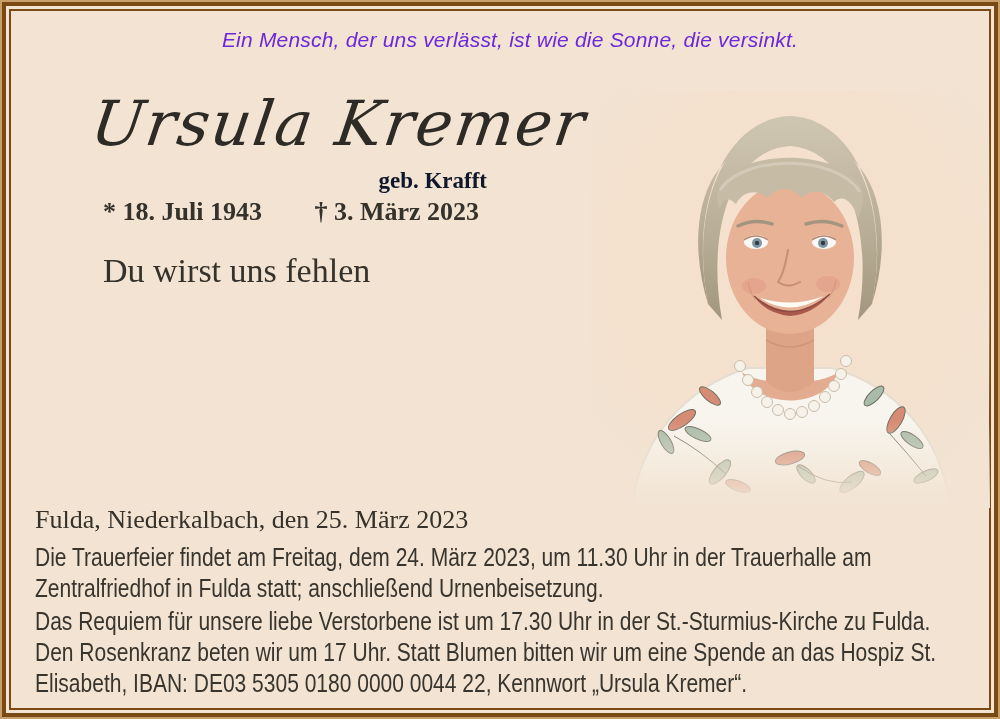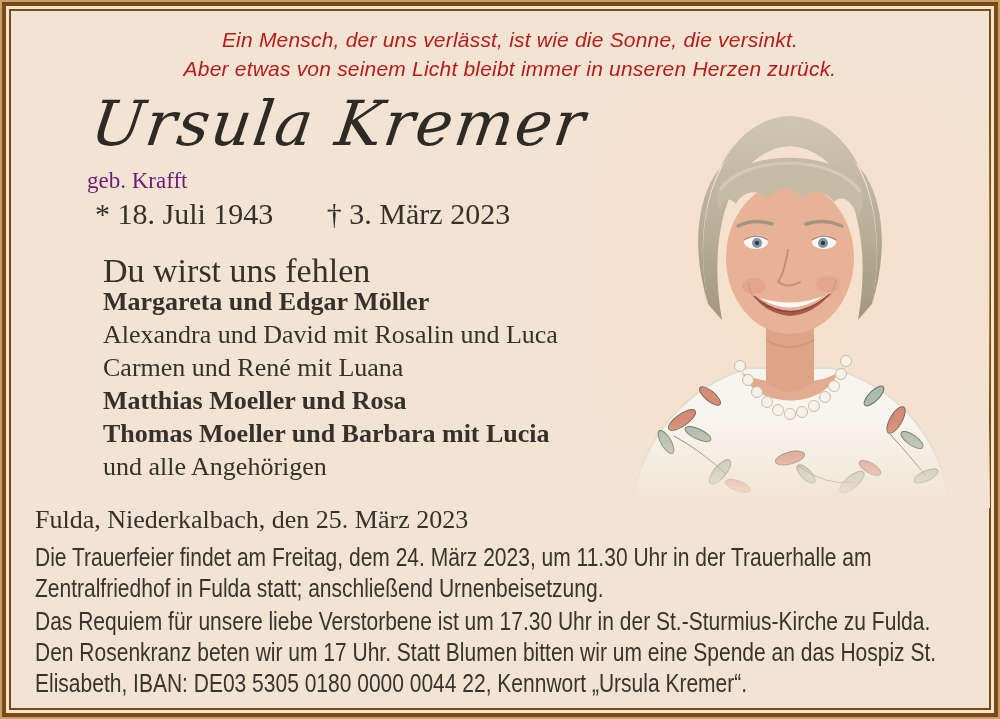--- a/index.html
+++ b/index.html
@@ -24,21 +24,21 @@
   
 
   .epigraph {
     position: absolute;
     left: 0; right: 0; top: 14px;
     text-align: center;
     font-family: "Liberation Sans", sans-serif;
     font-style: italic;
     font-size: 21px;
     line-height: 29px;
-    color: #b91c1c;
+    color: #6d28d9;
     letter-spacing: 0.2px;
     padding-left: 20px;
   }
 
   .deceased-name {
     position: absolute;
     left: 76px; top: 76px;
     font-family: "DejaVu Serif", serif;
     font-style: italic;
     font-size: 62px;
@@ -46,30 +46,32 @@
     transform: skewX(-8deg);
     transform-origin: left bottom;
     color: #2e2a25;
     white-space: nowrap;
   }
 
   .birth-name {
     position: absolute;
     left: 76px; top: 157px;
     width: 400px;
-    text-align: left;
+    text-align: right;
     font-size: 23px;
-    color: #701a75;
+    color: #0f172a;
+    font-weight: bold;
   }
 
   .life-dates {
     position: absolute;
-    left: 84px; top: 186px;
-    font-size: 30px;
+    left: 92px; top: 186px;
+    font-size: 26px;
     white-space: nowrap;
+    font-weight: bold;
   }
   .life-dates .death { margin-left: 46px; }
 
   .farewell {
     position: absolute;
     left: 92px; top: 241px;
     font-size: 34px;
   }
 
   .mourners {
@@ -112,42 +114,33 @@
 
 <div class="page">
   <div class="frame-band"></div>
   <div class="frame-light"></div>
   <div class="frame-thin"></div>
 
   <div class="card">
 
     <div class="epigraph">
       <div>Ein Mensch, der uns verlässt, ist wie die Sonne, die versinkt.</div>
-      <div>Aber etwas von seinem Licht bleibt immer in unseren Herzen zurück.</div>
     </div>
 
     <div class="deceased-name">Ursula Kremer</div>
 
     <div class="birth-name">geb. Krafft</div>
 
     <div class="life-dates">
       <span class="birth">* 18. Juli 1943</span>
       <span class="death">† 3. März 2023</span>
     </div>
 
     <div class="farewell">Du wirst uns fehlen</div>
 
-    <ul class="mourners">
-      <li class="bold">Margareta und Edgar Möller</li>
-      <li>Alexandra und David mit Rosalin und Luca</li>
-      <li>Carmen und René mit Luana</li>
-      <li class="bold">Matthias Moeller und Rosa</li>
-      <li class="bold">Thomas Moeller und Barbara mit Lucia</li>
-      <li>und alle Angehörigen</li>
-    </ul>
 
     <div class="dateline">Fulda, Niederkalbach, den 25. März 2023</div>
 
     <div class="funeral-info">
       <p>Die Trauerfeier findet am Freitag, dem 24. März 2023, um 11.30 Uhr in der Trauerhalle am Zentralfriedhof in Fulda statt; anschließend Urnenbeisetzung.</p>
       <p>Das Requiem für unsere liebe Verstorbene ist um 17.30 Uhr in der St.-Sturmius-Kirche zu Fulda. Den Rosenkranz beten wir um 17 Uhr. Statt Blumen bitten wir um eine Spende an das Hospiz St. Elisabeth, IBAN: DE03 5305 0180 0000 0044 22, Kennwort „Ursula Kremer“.</p>
     </div>
 
     <svg class="portrait" viewBox="0 0 400 418" role="img" aria-label="Porträt">
       <defs>

